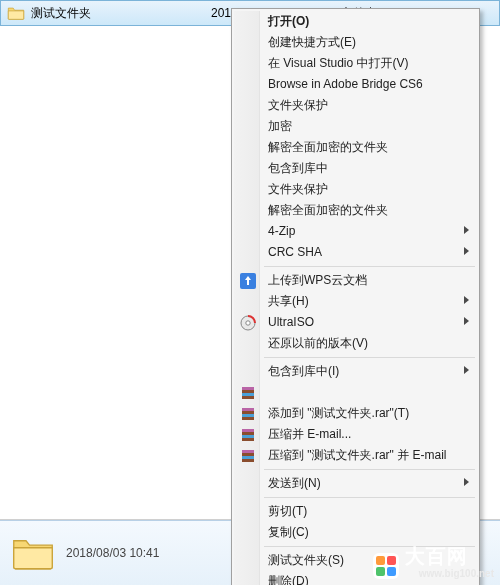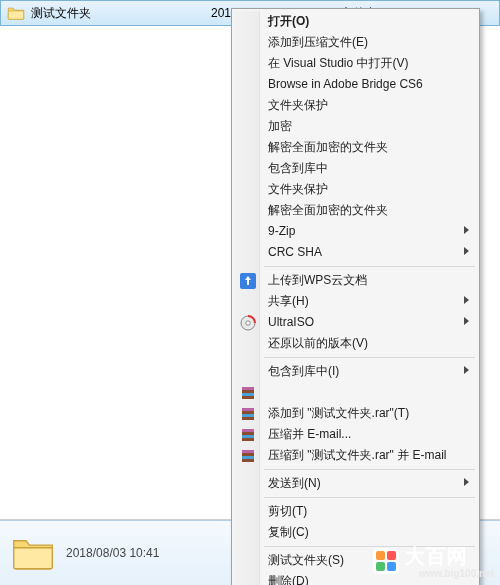--- a/index.html
+++ b/index.html
@@ -97,21 +97,21 @@
     height: 1px;
     margin: 3px 2px 3px 30px;
     background: #d9d9d9;
   }
   
   .watermark {
     position: absolute;
     right: 6px;
     bottom: 6px;
     display: flex;
-    align-items: center;
+    align-items: flex-end;
     gap: 6px;
     color: #fff;
     font-weight: bold;
   }
   .watermark .logo {
     width: 26px; height: 26px;
     border-radius: 6px;
     background: #fff;
     display: grid;
     grid-template-columns: 1fr 1fr;
@@ -155,30 +155,30 @@
     <path d="M2 6 h14 l4 5 h26 v25 a2 2 0 0 1 -2 2 h-40 a2 2 0 0 1 -2 -2 z" fill="#f7d774" stroke="#caa33a" stroke-width="1.5"></path>
     <path d="M2 14 h44 v22 a2 2 0 0 1 -2 2 h-40 a2 2 0 0 1 -2 -2 z" fill="#ffe9a3" stroke="#caa33a" stroke-width="1.5"></path>
   </svg>
   <span class="status-text">2018/08/03 10:41</span>
 </div>
 
 <div class="ctxmenu">
   <div class="gutter"></div>
 
   <div class="mi bold"><span>打开(O)</span></div>
-  <div class="mi"><span>添加到压缩文件(E)</span></div>
+  <div class="mi"><span>创建快捷方式(E)</span></div>
   <div class="mi"><span>在 Visual Studio 中打开(V)</span></div>
   <div class="mi"><span>Browse in Adobe Bridge CS6</span></div>
   <div class="mi"><span>文件夹保护</span></div>
   <div class="mi"><span>加密</span></div>
   <div class="mi"><span>解密全面加密的文件夹</span></div>
   <div class="mi"><span>包含到库中</span></div>
   <div class="mi"><span>文件夹保护</span></div>
   <div class="mi"><span>解密全面加密的文件夹</span></div>
-  <div class="mi"><span>9-Zip</span><span class="sub"></span></div>
+  <div class="mi"><span>4-Zip</span><span class="sub"></span></div>
   <div class="mi"><span>CRC SHA</span><span class="sub"></span></div>
 
   <div class="sep"></div>
 
   <div class="mi">
     <svg class="ico" viewBox="0 0 16 16">
         <rect width="16" height="16" rx="2" fill="#3a80e0"></rect>
         <path d="M8 3 l3 4 h-2 v5 h-2 v-5 h-2 z" fill="#fff"></path>
       </svg>
     <span>上传到WPS云文档</span>

